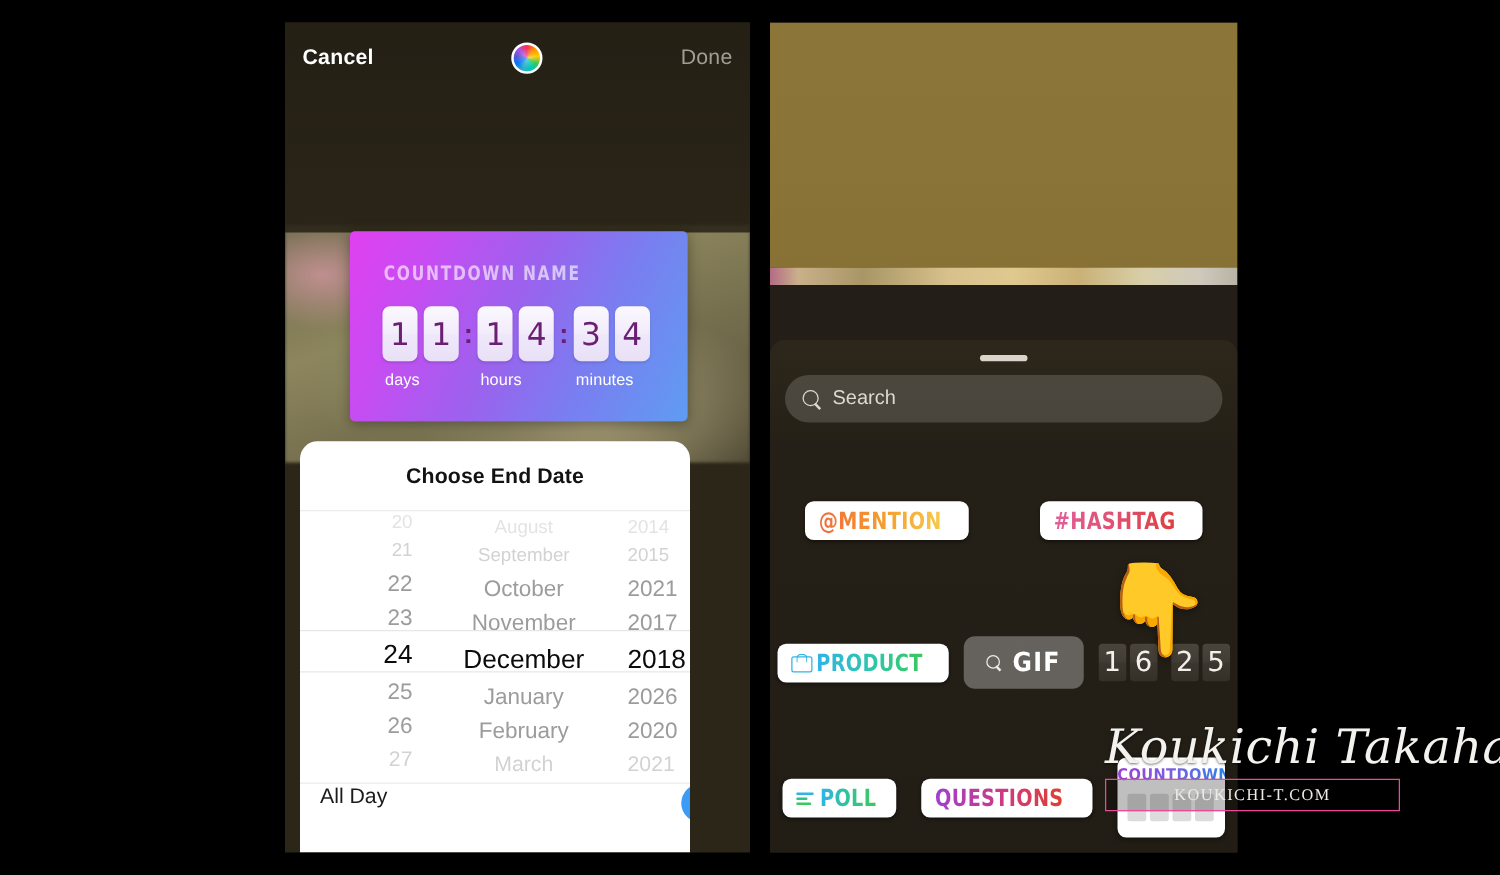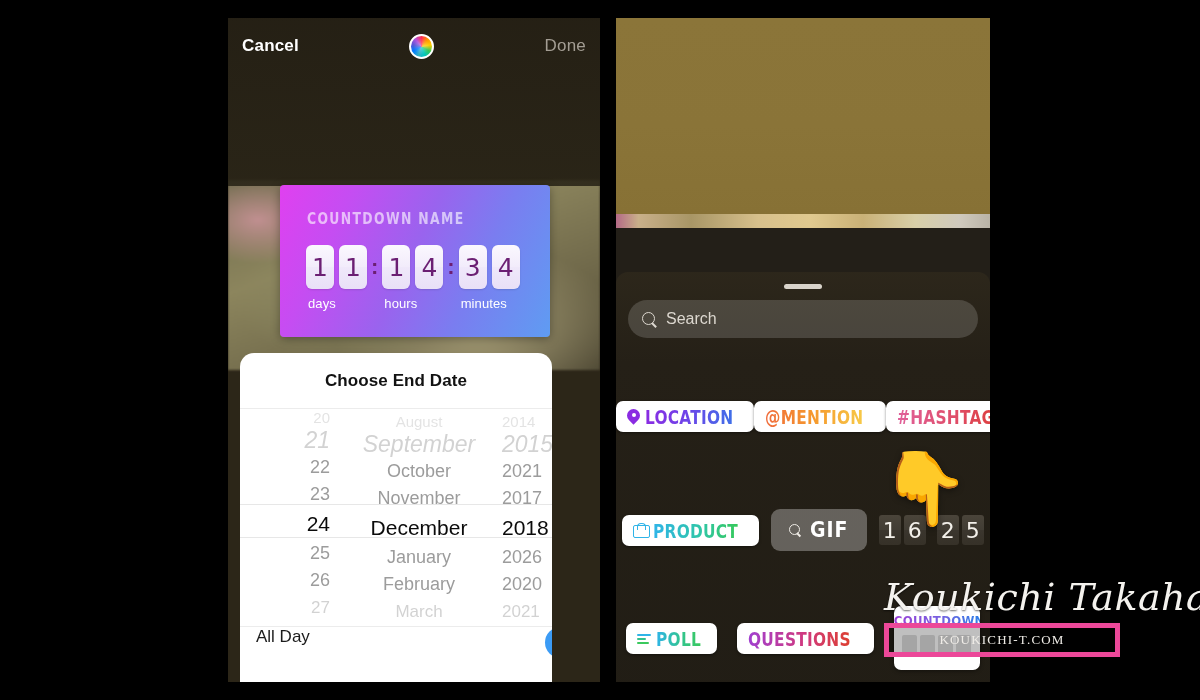--- a/index.html
+++ b/index.html
@@ -111,21 +111,21 @@
   }
   .picker-col.days { flex: 0 0 104px; align-items: flex-end; padding-right: 14px; justify-content: flex-end; }
   .picker-col.months { flex: 0 0 150px; align-items: center; }
   .picker-col.years { flex: 0 0 118px; align-items: flex-start; padding-left: 8px; }
   .p-item {
     height: 27px; line-height: 27px; font-size: 18px;
     color: #9c9c9c; white-space: nowrap;
     font-family: "Liberation Sans", sans-serif; font-weight: normal;
   }
   .p-item.d0 { opacity: .28; font-size: 15px; height: 18px; line-height: 18px; }
-  .p-item.d1 { opacity: .45; font-size: 23px; font-style: italic; }
+  .p-item.d1 { opacity: .45; font-size: 15px; }
   .p-item.sel {
     color: #0b0b0b; font-size: 21px; font-weight: normal; height: 32px; line-height: 32px;
   }
   .p-item.d3 { opacity: .45; font-size: 17px; }
   .picker-band {
     position: absolute; left: 0; right: 0; top: 95px; height: 34px;
     border-top: 1px solid #e7e7e7; border-bottom: 1px solid #e7e7e7;
     pointer-events: none;
   }
   .allday-row {
@@ -298,21 +298,21 @@
   
   .watermark { position: absolute; left: 884px; top: 578px; z-index: 40; width: 250px; }
   .wm-script {
     font-family: "DejaVu Serif", "Liberation Serif", serif;
     font-style: italic; font-size: 38px; color: #f4f2ee;
     letter-spacing: .5px; line-height: 1;
     text-shadow: 0 1px 2px rgba(0,0,0,.55);
     white-space: nowrap;
   }
   .wm-box {
-    margin-top: 7px; border: 5px solid #ec4899; padding: 4px 0;
+    margin-top: 7px; border: 1px solid #ec4899; padding: 4px 0;
     text-align: center; width: 236px;
     font-family: "Liberation Serif", "DejaVu Serif", serif;
     font-size: 13px; color: #efece7; letter-spacing: 1.2px;
     background: rgba(0,0,0,.25);
   }
 </style>
 </head>
 <body>
 
 <div class="stage">
@@ -417,24 +417,20 @@
     <div class="tray">
       <div class="tray-handle"></div>
 
       <div class="search-bar">
         <span class="search-icon"></span>
         <span class="search-placeholder">Search</span>
       </div>
 
       <div class="sticker-row row1">
         <span class="pill">
-          <span class="pin-icon"></span>
-          <span class="txt grad-location">LOCATION</span>
-        </span>
-        <span class="pill">
           <span class="txt grad-mention">@MENTION</span>
         </span>
         <span class="pill">
           <span class="txt grad-hashtag">#HASHTAG</span>
         </span>
       </div>
 
       <div class="sticker-row row2">
         <span class="pill">
           <span class="bag-icon"></span>

